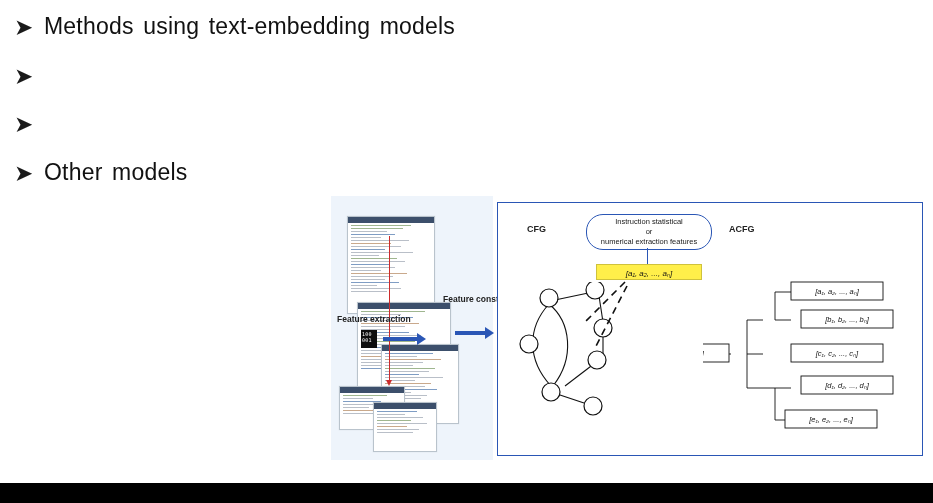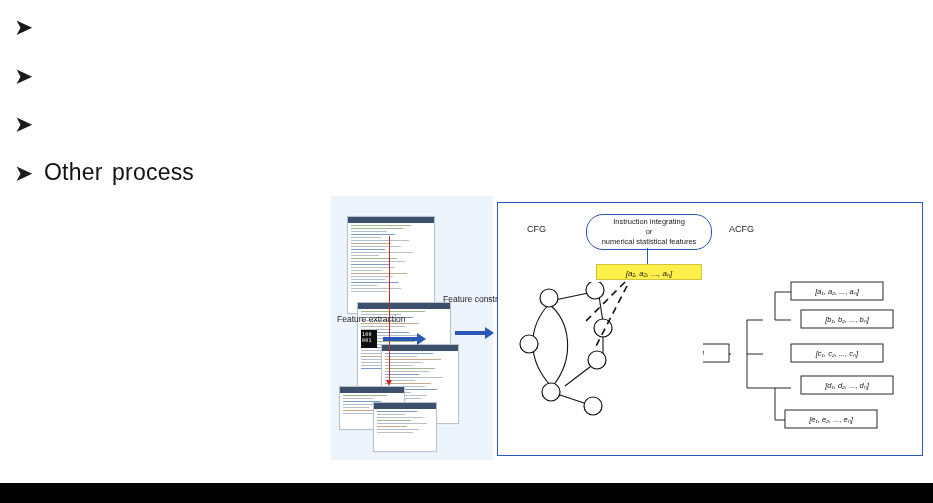--- a/index.html
+++ b/index.html
@@ -105,20 +105,21 @@
     height: 252px;
     border: 1.5px solid #2a56b5;
     background: #ffffff;
   }
   .lbl {
     position: absolute;
     font-size: 8.5px;
     color: #222;
     font-family: "Liberation Sans", sans-serif;
     white-space: nowrap;
+    font-weight: bold;
   }
   .lbl-cfg { left: 196px; top: 28px; font-size: 9px; }
   .lbl-acfg { left: 398px; top: 28px; font-size: 9px; }
   .lbl-featext { left: 6px; top: 118px; font-size: 8.5px; text-align: center; width: 52px; }
   .lbl-featcons { left: 112px; top: 98px; font-size: 8.5px; text-align: center; width: 52px; line-height: 1.25; }
 
   .instr-bubble {
     position: absolute;
     left: 255px;
     top: 18px;
@@ -239,30 +240,31 @@
   }
 </style>
 </head>
 <body>
 
 <div class="slide">
 
   <div class="bullet-list">
     <div class="bullet">
       <span class="bullet-marker">➤</span>
+      <span class="bullet-text">Methods using text-embedding  models</span>
     </div>
     <div class="bullet">
       <span class="bullet-marker">➤</span>
     </div>
     <div class="bullet">
       <span class="bullet-marker">➤</span>
     </div>
     <div class="bullet">
       <span class="bullet-marker">➤</span>
-      <span class="bullet-text">Other process</span>
+      <span class="bullet-text">Other models</span>
     </div>
   </div>
 
   <div class="figure">
     <div class="figure-canvas">
 
       <div class="code-panel-bg"></div>
 
       <div class="code-win" style="left:16px; top:20px; width:86px; height:96px;">
         <div class="titlebar"></div>
@@ -380,23 +382,23 @@
       </div>
       <div class="arrow-blue" style="left:124px; top:135px; width:30px;"></div>
       <div class="arrow-head" style="left:154px; top:131px;"></div>
 
       <div class="cfg-box"></div>
 
       <div class="lbl lbl-cfg">CFG</div>
       <div class="lbl lbl-acfg">ACFG</div>
 
       <div class="instr-bubble">
-        <span>Instruction integrating</span>
+        <span>Instruction statistical</span>
         <span>or</span>
-        <span>numerical statistical features</span>
+        <span>numerical extraction features</span>
       </div>
       <div class="bubble-stem"></div>
       <div class="vec-highlight">[a₁, a₂, ..., aₙ]</div>
 
       <svg class="graph-svg" width="150" height="140" viewBox="0 0 150 140">
         <g stroke="#111" stroke-width="1.1" fill="none">
           <path d="M32,22 C10,46 10,78 34,104"></path>
           <path d="M32,22 C54,40 58,76 36,104"></path>
           <line x1="38" y1="18" x2="76" y2="10"></line>
           <line x1="82" y1="14" x2="86" y2="40"></line>

